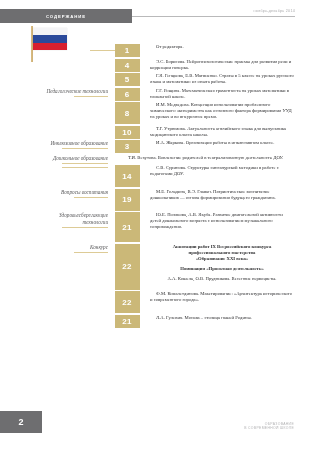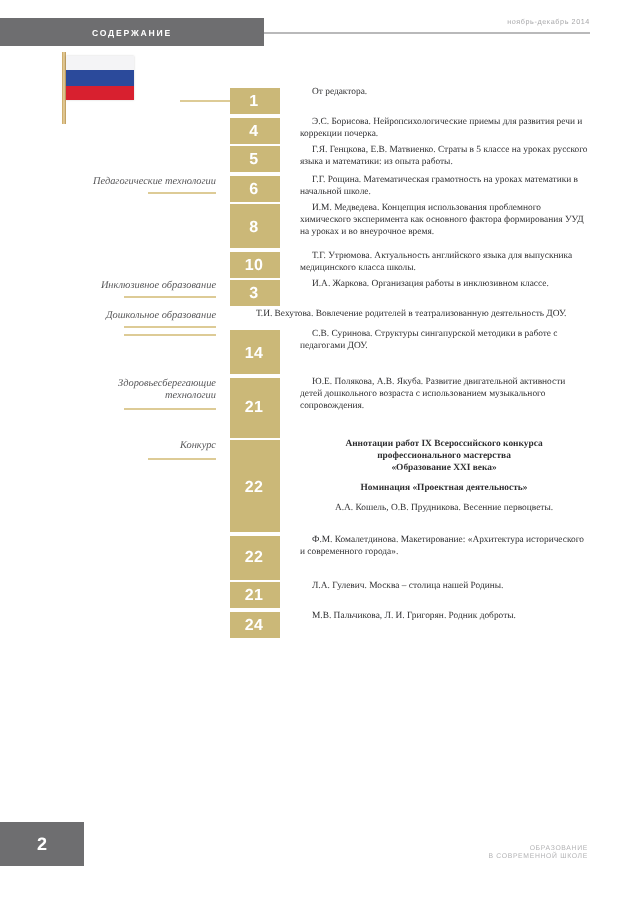--- a/index.html
+++ b/index.html
@@ -227,20 +227,32 @@
       <span class="cat-rule long"></span>
     </div>
     <div class="num-col">
       <div class="num-box tall">14</div>
     </div>
     <div class="txt-col">
       <p class="entry">С.В. Суринова. Структуры сингапурской методики в работе с педагогами ДОУ.</p>
     </div>
   </div>
 
+  <div class="row">
+    <div class="cat-col">
+      <span class="cat-label">Вопросы воспитания</span>
+      <span class="cat-rule"></span>
+    </div>
+    <div class="num-col">
+      <div class="num-box tall">19</div>
+    </div>
+    <div class="txt-col">
+      <p class="entry">М.Е. Гольдина, В.Э. Главан. Патриотическое воспитание дошкольников — основа формирования будущего гражданина.</p>
+    </div>
+  </div>
 
 
   <div class="row">
     <div class="cat-col">
       <span class="cat-label">Здоровьесберегающие</span>
       <span class="cat-label">технологии</span>
       <span class="cat-rule long"></span>
     </div>
     <div class="num-col">
       <div class="num-box xtall">21</div>
@@ -282,29 +294,20 @@
   <div class="row">
     <div class="cat-col"></div>
     <div class="num-col">
       <div class="num-box">21</div>
     </div>
     <div class="txt-col">
       <p class="entry">Л.А. Гулевич. Москва – столица нашей Родины.</p>
     </div>
   </div>
 
-  <div class="row">
-    <div class="cat-col"></div>
-    <div class="num-col">
-      <div class="num-box">24</div>
-    </div>
-    <div class="txt-col">
-      <p class="entry">М.В. Пальчикова, Л. И. Григорян. Родник доброты.</p>
-    </div>
-  </div>
 
 </div>
 
 <div class="page-chip">
   <span class="page-num">2</span>
 </div>
 <div class="footer-brand">
   <div>ОБРАЗОВАНИЕ</div>
   <div>В СОВРЕМЕННОЙ ШКОЛЕ</div>
 </div>

